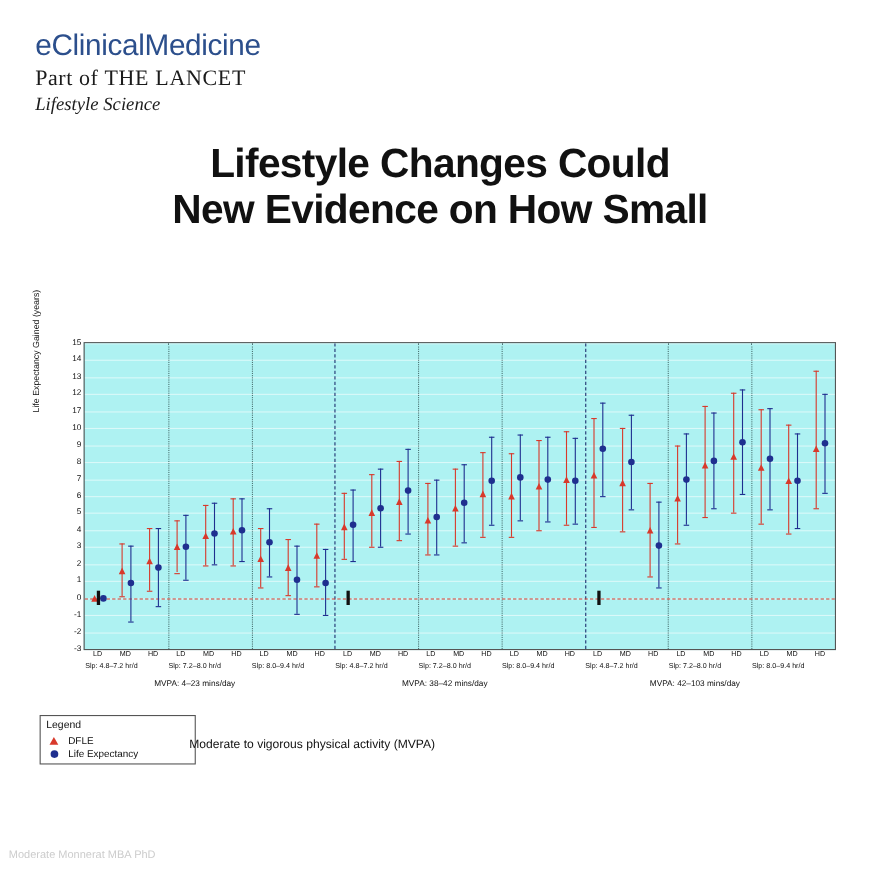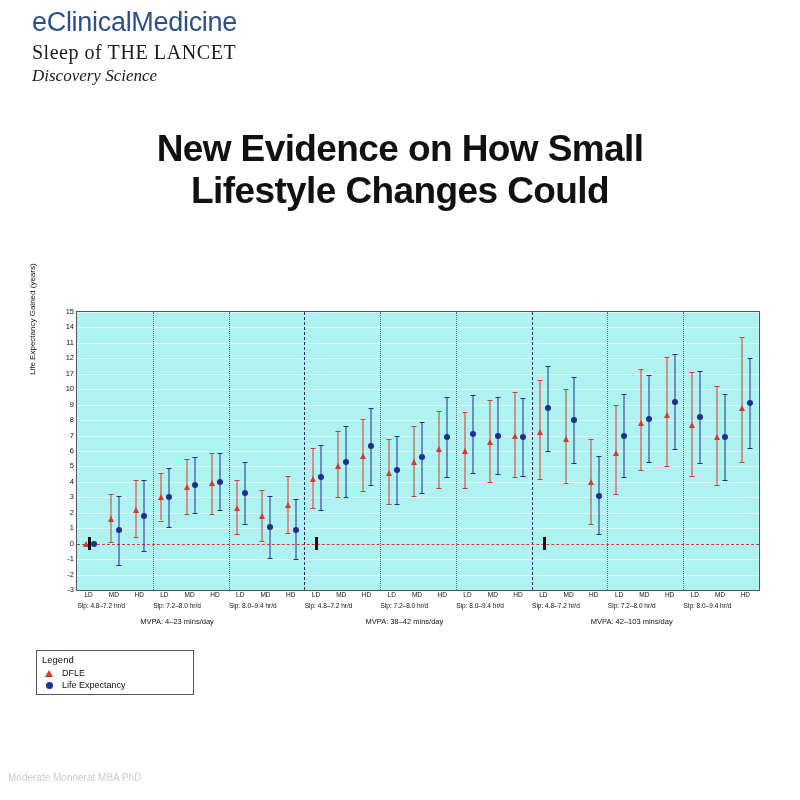--- a/index.html
+++ b/index.html
@@ -4,21 +4,21 @@
 <style>
   html,body{margin:0;padding:0;}
   body{
     width:800px;height:800px;
     background:#ffffff;
     font-family:"Liberation Sans", sans-serif;
     overflow:hidden;
     position:relative;
   }
   
-  .brand{position:absolute;left:32px;top:7px;}
+  .brand{position:absolute;left:32px;top:26px;}
   .brand-title{
     font-family:"Liberation Sans", sans-serif;
     font-size:27px;color:#2c4f8c;letter-spacing:-0.3px;font-weight:400;
   }
   .brand-sub{
     font-family:"Liberation Serif", serif;
     font-size:20px;color:#1b1b1b;margin-top:3px;letter-spacing:0.5px;
   }
   .brand-sub .lancet{font-family:"Liberation Serif", serif;letter-spacing:0.6px;}
   .brand-disc{
@@ -55,42 +55,42 @@
   .cap.dfle{background:#d8392b;}
   .cap.le{background:#1f2f8f;}
   .tri{position:absolute;width:0;height:0;border-left:3.5px solid transparent;border-right:3.5px solid transparent;border-bottom:6px solid #d8392b;transform:translate(-50%,-50%);}
   .dot{position:absolute;width:6px;height:6px;border-radius:50%;background:#1f2f8f;transform:translate(-50%,-50%);}
   
   .xaxis{position:absolute;left:46px;right:10px;top:286px;height:54px;}
   .xtick{position:absolute;font-size:6.5px;color:#111;transform:translateX(-50%);white-space:nowrap;}
   .slplab{position:absolute;font-size:6.5px;color:#111;transform:translateX(-50%);white-space:nowrap;top:11px;}
   .mvpalab{position:absolute;font-size:7.5px;color:#111;transform:translateX(-50%);white-space:nowrap;top:26px;}
   
-  .legend{position:absolute;left:36px;top:650px;width:130px;border:1px solid #555;padding:3px 21px 4px 5px;background:#fff;}
+  .legend{position:absolute;left:36px;top:650px;width:130px;border:1px solid #555;padding:3px 5px 4px 5px;background:#fff;}
   .legend-title{font-size:9.5px;color:#111;margin-bottom:3px;}
   .legend-row{display:flex;align-items:center;gap:6px;margin-top:2px;}
   .legend-row span.lbl{font-size:9px;color:#111;}
   .lg-marker{width:14px;display:flex;justify-content:center;align-items:center;}
   .lg-tri{width:0;height:0;border-left:4px solid transparent;border-right:4px solid transparent;border-bottom:7px solid #d8392b;}
   .lg-dot{width:7px;height:7px;border-radius:50%;background:#1f2f8f;}
   .notes{position:absolute;left:172px;top:670px;font-size:11px;color:#111;line-height:1.45;}
   .credit{position:absolute;left:8px;top:772px;font-size:10px;color:#cccccc;}
 </style>
 </head>
 <body>
 
 <div class="brand">
   <div class="brand-title">eClinicalMedicine</div>
-  <div class="brand-sub"><span>Sleep of </span><span class="lancet">THE LANCET</span></div>
-  <div class="brand-disc">Discovery Science</div>
+  <div class="brand-sub"><span>Part of </span><span class="lancet">THE LANCET</span></div>
+  <div class="brand-disc">Lifestyle Science</div>
 </div>
 
 <div class="headline">
+  <div>Lifestyle Changes Could</div>
   <div>New Evidence on How Small</div>
-  <div>Lifestyle Changes Could</div>
 </div>
 
 <div class="chart-wrap">
   <div class="ylabel">Life Expectancy Gained (years)</div>
   <div class="ytickwrap" id="yticks">
       <div class="ytick" style="top: 278px;">-3</div>
       <div class="ytick" style="top: 262.556px;">-2</div>
       <div class="ytick" style="top: 247.111px;">-1</div>
       <div class="ytick" style="top: 231.667px;">0</div>
       <div class="ytick" style="top: 216.222px;">1</div>
@@ -98,21 +98,21 @@
       <div class="ytick" style="top: 185.333px;">3</div>
       <div class="ytick" style="top: 169.889px;">4</div>
       <div class="ytick" style="top: 154.444px;">5</div>
       <div class="ytick" style="top: 139px;">6</div>
       <div class="ytick" style="top: 123.556px;">7</div>
       <div class="ytick" style="top: 108.111px;">8</div>
       <div class="ytick" style="top: 92.6667px;">9</div>
       <div class="ytick" style="top: 77.2222px;">10</div>
       <div class="ytick" style="top: 61.7778px;">17</div>
       <div class="ytick" style="top: 46.3333px;">12</div>
-      <div class="ytick" style="top: 30.8889px;">11</div>
+      <div class="ytick" style="top: 30.8889px;">13</div>
       <div class="ytick" style="top: 15.4444px;">14</div>
       <div class="ytick" style="top: 0px;">15</div>
     </div>
   <div class="plot-outer">
     <div class="plot-inner" id="plot">
         <div class="gridline" style="top: 278px;"></div>
         <div class="gridline" style="top: 262.556px;"></div>
         <div class="gridline" style="top: 247.111px;"></div>
         <div class="gridline" style="top: 231.667px;"></div>
         <div class="gridline" style="top: 216.222px;"></div>
@@ -407,15 +407,16 @@
   </div>
   <div class="legend-row">
     <span class="lg-marker">
         <span class="lg-dot"></span>
       </span>
     <span class="lbl">Life Expectancy</span>
   </div>
 </div>
 
 <div class="notes">
+  <div>Moderate to vigorous physical activity (MVPA)</div>
 </div>
 
 <div class="credit">Moderate Monnerat MBA PhD</div>
 
 </body></html>

